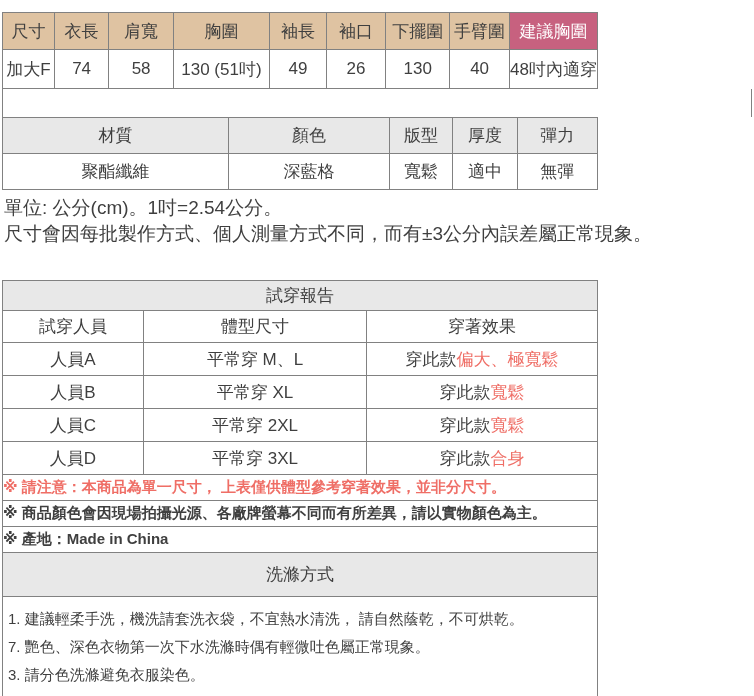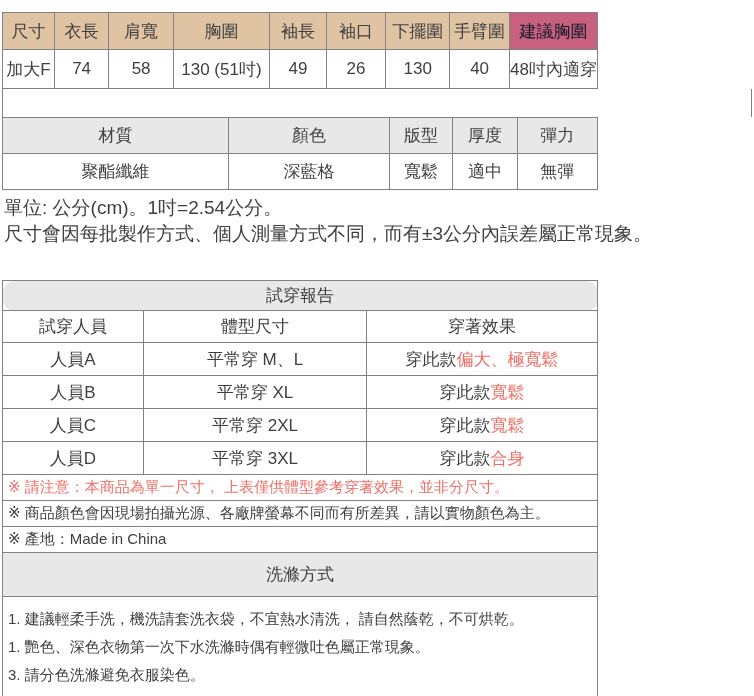--- a/index.html
+++ b/index.html
@@ -20,40 +20,40 @@
   table{border-collapse:collapse;width:596px;table-layout:fixed;}
   th,td{
     border:1px solid var(--border_gray);
     text-align:center;vertical-align:middle;
     font-weight:normal;font-size:17px;color:var(--text_dark);
     padding:0;overflow:hidden;white-space:nowrap;
   }
   
   .t-size th{height:36px;background:var(--header_tan);}
   .t-size td{height:38px;background:#fff;}
-  .t-size th.pink{background:var(--accent_pink);color:#0f172a;}
+  .t-size th.pink{background:var(--accent_pink);color:#ffffff;}
   
   .spacer{
     width:748px;height:28px;
     border-left:1px solid var(--border_gray);
     border-right:1px solid var(--border_gray);
   }
   
   .t-spec th{height:35px;background:var(--title_gray);}
   .t-spec td{height:35px;background:#fff;}
   
   .unit-notes{margin:8px 0 0 2px;}
   .unit-notes p{margin:6px 0 7px 0;font-size:19px;line-height:19px;color:var(--text_dark);}
   
   .t-fit{margin-top:37px;}
-  .t-fit .title-row td{height:29px;background:var(--title_gray);border-radius:12px;}
+  .t-fit .title-row td{height:29px;background:var(--title_gray);}
   .t-fit .head-row td{height:31px;}
   .t-fit .data-row td{height:32px;}
   .t-fit .note-row td{
-    height:25px;text-align:left;padding-left:5px;font-size:15px;white-space:nowrap;
+    height:25px;text-align:left;font-size:15px;white-space:nowrap;font-weight:bold;
   }
   .t-fit .note-red td{color:var(--highlight_red);}
   .t-fit .wash-title td{height:43px;background:var(--title_gray);}
   .t-fit .wash-body td{
     height:92px;text-align:left;vertical-align:top;
     padding:8px 4px 0 5px;font-size:15px;white-space:normal;margin-top:34px;
   }
   .wash-step{line-height:28px;}
   .red{color:var(--highlight_red);}
 </style>
@@ -176,20 +176,20 @@
     </tr>
     <tr class="note-row">
       <td colspan="3">※ 產地：Made in China</td>
     </tr>
     <tr class="wash-title">
       <td colspan="3">洗滌方式</td>
     </tr>
     <tr class="wash-body">
       <td colspan="3">
         <div class="wash-step">1. 建議輕柔手洗，機洗請套洗衣袋，不宜熱水清洗， 請自然蔭乾，不可烘乾。</div>
-        <div class="wash-step">1. 艷色、深色衣物第一次下水洗滌時偶有輕微吐色屬正常現象。</div>
+        <div class="wash-step">7. 艷色、深色衣物第一次下水洗滌時偶有輕微吐色屬正常現象。</div>
         <div class="wash-step">3. 請分色洗滌避免衣服染色。</div>
       </td>
     </tr>
   </tbody>
     </table>
 
 </div>
 
 </body></html>

